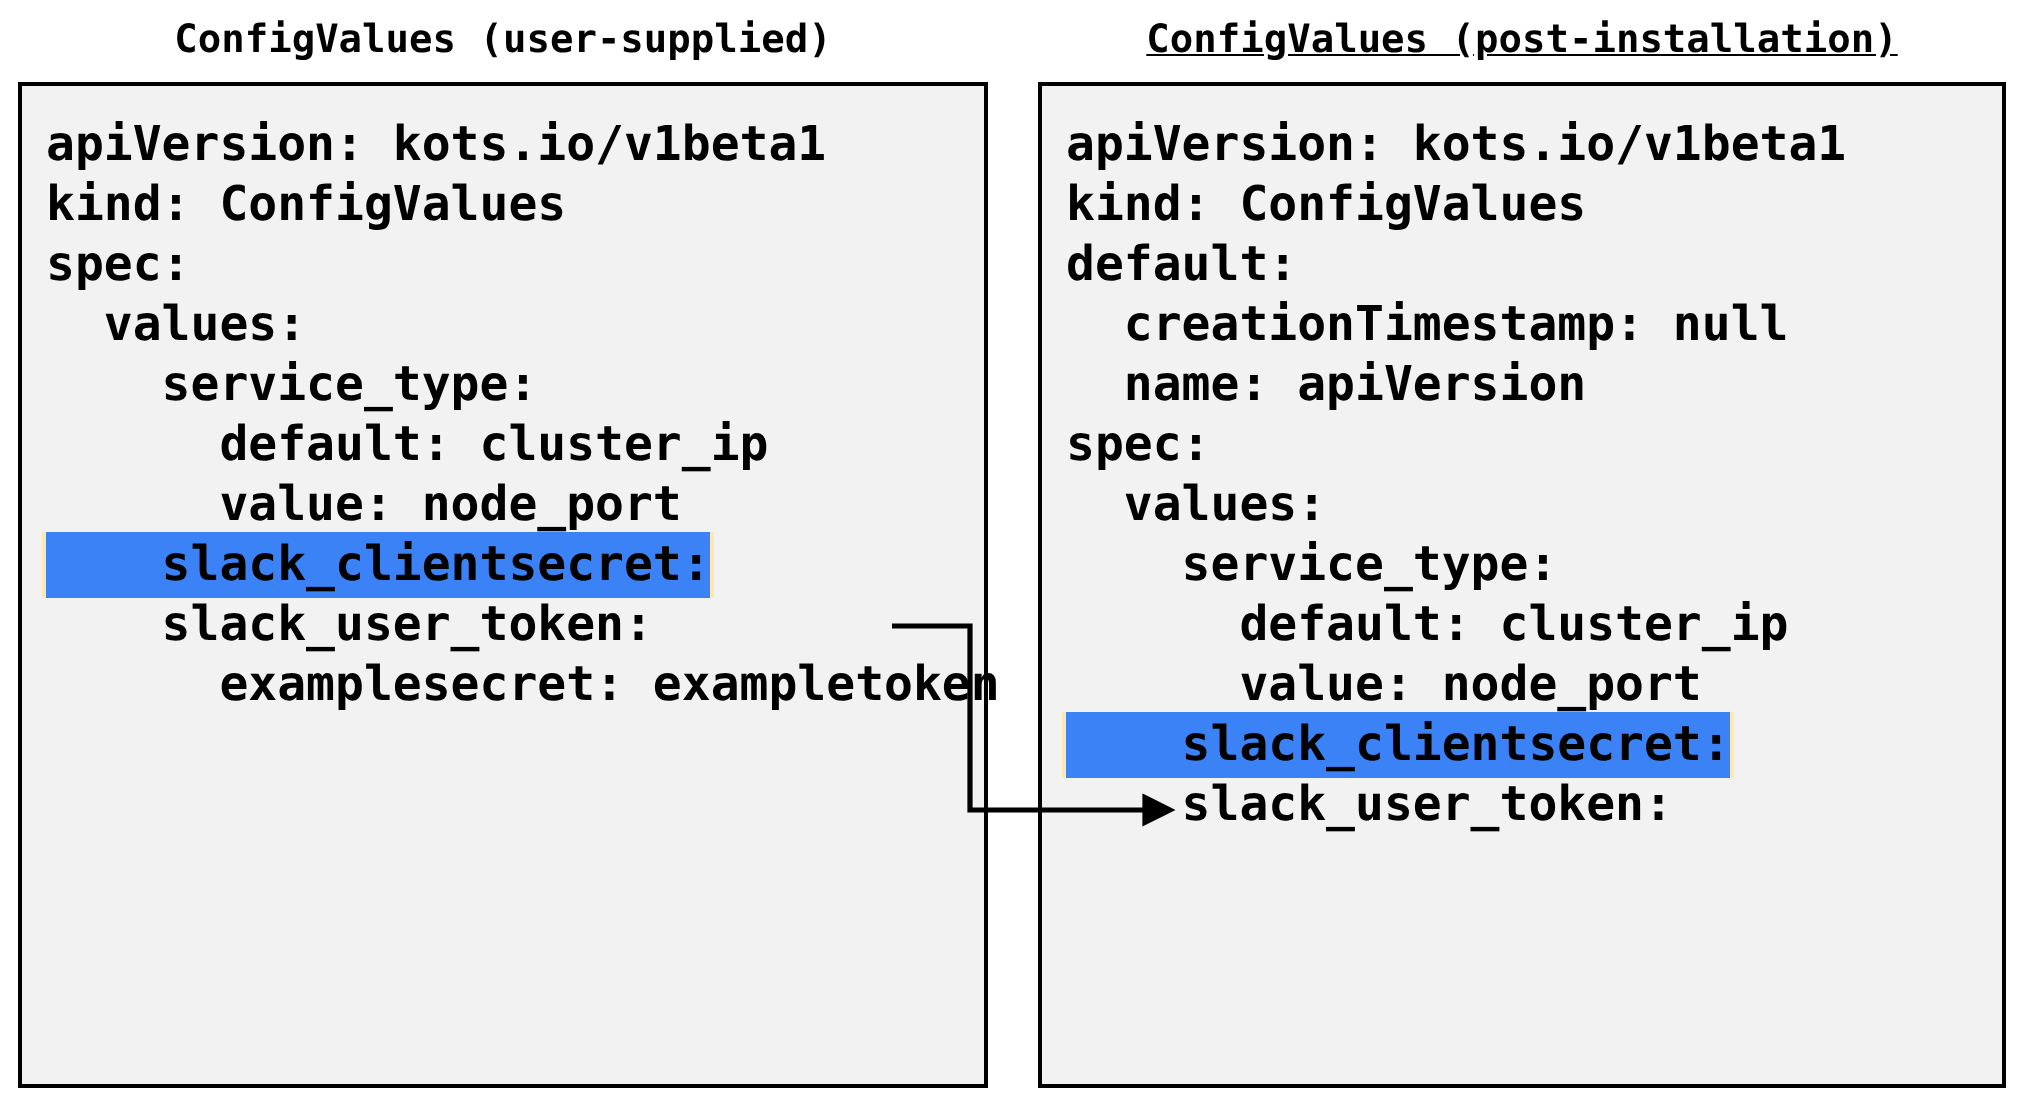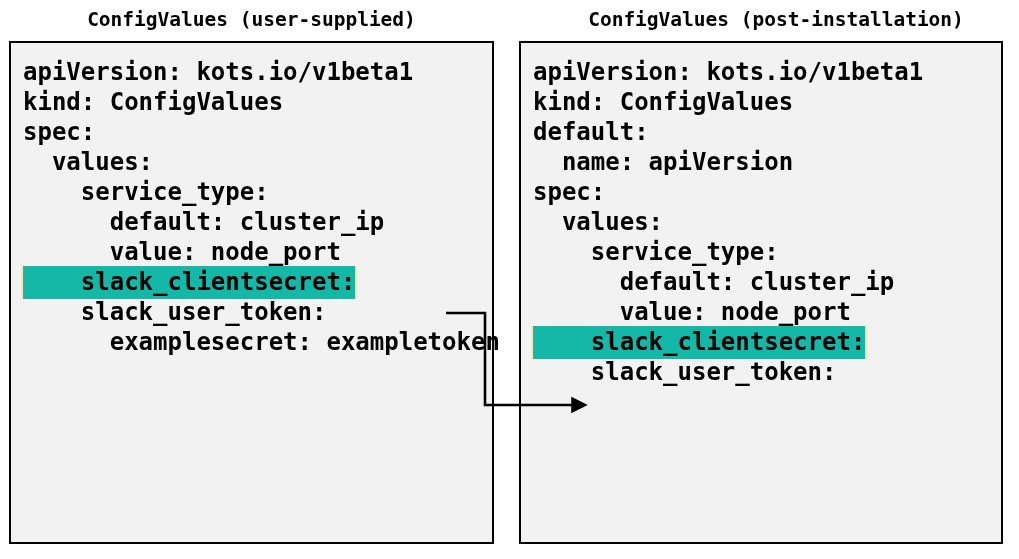--- a/index.html
+++ b/index.html
@@ -28,21 +28,21 @@
     font-family: "DejaVu Sans Mono", "Liberation Mono", monospace;
     font-size: 19.5px;
     font-weight: bold;
     color: #000000;
     letter-spacing: 0px;
     white-space: nowrap;
     text-align: center;
     line-height: 24px;
   }
   #title-left  { left: 9px;   width: 485px; }
-  #title-right { left: 534px; width: 484px; }
+  #title-right { left: 519px; width: 484px; text-decoration: underline; }
 
   
   .panel {
     position: absolute;
     top: 41px;
     height: 503px;
     box-sizing: border-box;
     background: #f2f2f2;
     border: 2px solid #000000;
   }
@@ -63,21 +63,21 @@
     font-family: "DejaVu Sans Mono", "Liberation Mono", monospace;
     font-size: 24px;
     font-weight: bold;
     color: #000000;
   }
   .code-line > span.txt {
     display: inline;
     padding: 2px 0 3px 0;
   }
   .code-line.hl > span.txt {
-    background: #14b8a6;
+    background: #3b82f6;
     box-shadow: 2px 0 0 #fce9b0, -2px 0 0 #fce9b0;
   }
 
   
   #connector {
     position: absolute;
     left: 0;
     top: 0;
     width: 1019px;
     height: 559px;
@@ -106,20 +106,21 @@
       </div>
   </div>
 
   <div class="panel-title" id="title-right">ConfigValues (post-installation)</div>
 
   <div class="panel" id="panel-right">
     <div class="code-block" id="code-right">
         <div class="code-line"><span class="txt">apiVersion: kots.io/v1beta1</span></div>
         <div class="code-line"><span class="txt">kind: ConfigValues</span></div>
         <div class="code-line"><span class="txt">default:</span></div>
+        <div class="code-line"><span class="txt">  creationTimestamp: null</span></div>
         <div class="code-line"><span class="txt">  name: apiVersion</span></div>
         <div class="code-line"><span class="txt">spec:</span></div>
         <div class="code-line"><span class="txt">  values:</span></div>
         <div class="code-line"><span class="txt">    service_type:</span></div>
         <div class="code-line"><span class="txt">      default: cluster_ip</span></div>
         <div class="code-line"><span class="txt">      value: node_port</span></div>
         <div class="code-line hl"><span class="txt">    slack_clientsecret:</span></div>
         <div class="code-line"><span class="txt">    slack_user_token:</span></div>
       </div>
   </div>

